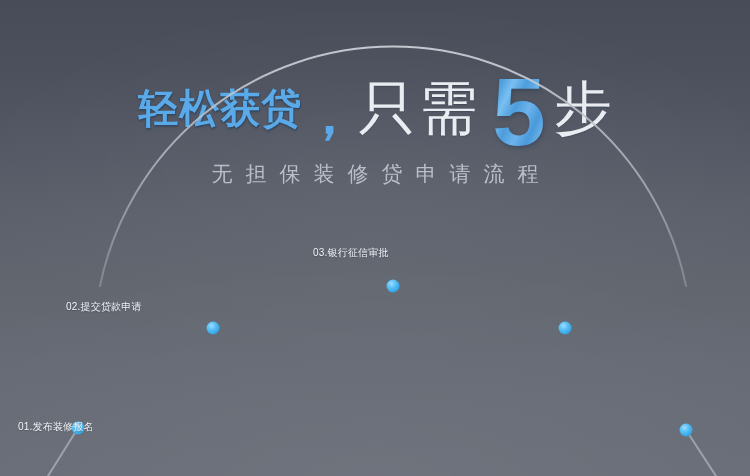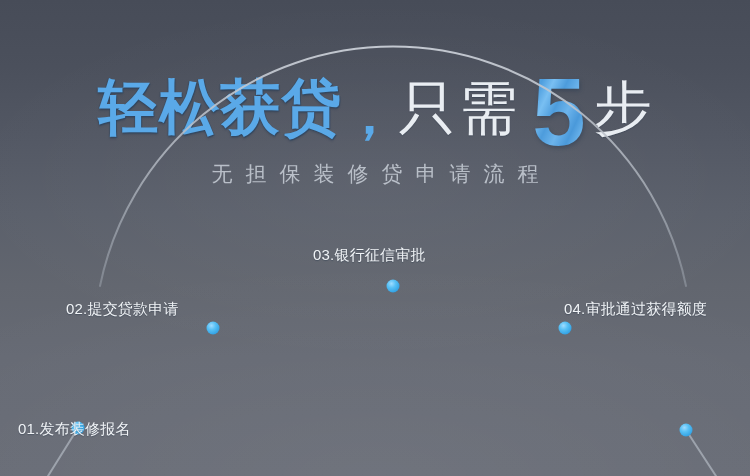--- a/index.html
+++ b/index.html
@@ -44,21 +44,21 @@
     top: 62px;
     width: 750px;
     height: 92px;
     display: flex;
     align-items: center;
     justify-content: center;
     white-space: nowrap;
   }
 
   .hl-strong {
-    font-size: 60px;
+    font-size: 40px;
     font-weight: bold;
     color: #5aa9e8;
     letter-spacing: 1px;
     line-height: 1;
     text-shadow:
        1px 1px 0 rgba(40,70,100,0.55),
       -1px 0   0 rgba(40,70,100,0.30),
        0  2px 2px rgba(30,50,75,0.35);
   }
 
@@ -138,21 +138,21 @@
     height: 476px;
   }
   #flow svg {
     display: block;
     width: 750px;
     height: 476px;
   }
 
   .step-label {
     position: absolute;
-    font-size: 15px;
+    font-size: 10px;
     color: #f0f3f6;
     white-space: nowrap;
     letter-spacing: 0.2px;
     text-shadow: 0 1px 1px rgba(30,45,65,0.35);
   }
 
   
   #label-01 { left: 18px;  top: 396px; margin-top: 24px; }
   #label-02 { left: 66px;  top: 300px; }
   #label-03 { left: 313px; top: 246px; }
@@ -203,16 +203,15 @@
       <circle cx="78" cy="428" r="6.5" fill="url(#dotGrad)"></circle>
       <circle cx="213" cy="328" r="6.5" fill="url(#dotGrad)"></circle>
       <circle cx="393" cy="286" r="6.5" fill="url(#dotGrad)"></circle>
       <circle cx="565" cy="328" r="6.5" fill="url(#dotGrad)"></circle>
       <circle cx="686" cy="430" r="6.5" fill="url(#dotGrad)"></circle>
     </svg>
 
     <div class="step-label" id="label-01">01.发布装修报名</div>
     <div class="step-label" id="label-02">02.提交贷款申请</div>
     <div class="step-label" id="label-03">03.银行征信审批</div>
-    <div class="step-label" id="label-04">04.审批通过获得额度</div>
   </div>
 
 </div>
 
 </body></html>

